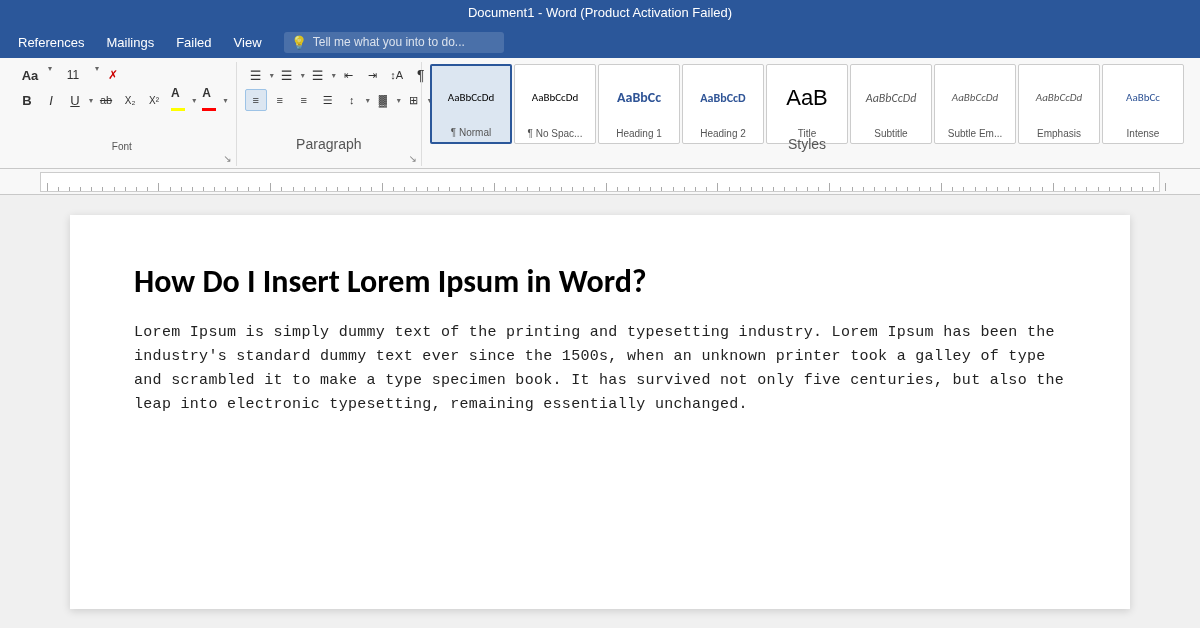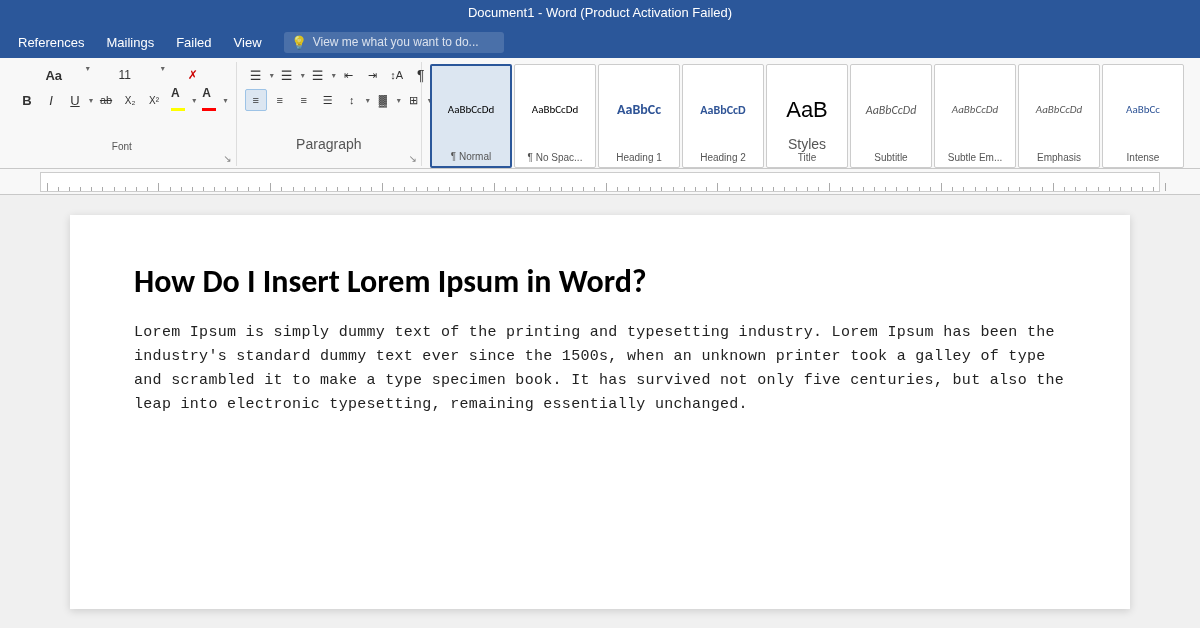--- a/index.html
+++ b/index.html
@@ -86,22 +86,21 @@
     .font-group-expand {
       position: absolute;
       bottom: 2px;
       right: 4px;
       font-size: 10px;
       color: #888;
     }
 
     .font-select-row {
       display: flex;
-      gap: 17px;
-      justify-content: center;
+      gap: 3px;
     }
     .font-format-row {
       display: flex;
       align-items: center;
       gap: 2px;
     }
 
     
     .paragraph-group {
       display: flex;
@@ -158,21 +157,21 @@
       align-items: stretch;
       gap: 2px;
       height: 80px;
     }
     .style-item {
       display: flex;
       flex-direction: column;
       align-items: center;
       justify-content: flex-end;
       width: 82px;
-      height: 104px;
+      height: 80px;
       border: 1px solid #ccc;
       background: white;
       cursor: pointer;
       padding: 4px;
       border-radius: 2px;
       position: relative;
       overflow: hidden;
     }
     .style-item.active {
       border: 2px solid #2b579a;
@@ -278,21 +277,21 @@
   <span>Document1 - Word (Product Activation Failed)</span>
 </div>
 
 <div class="menu-bar">
   <span class="menu-item">References</span>
   <span class="menu-item">Mailings</span>
   <span class="menu-item">Failed</span>
   <span class="menu-item">View</span>
   <div class="search-box">
     <span style="font-size:13px;">💡</span>
-    <span style="font-size:12px;">View me what you want to do...</span>
+    <span style="font-size:12px;">Tell me what you into to do...</span>
   </div>
 </div>
 
 <div class="ribbon">
   <div class="ribbon-content">
 
     <div class="font-group">
       <div class="font-select-row">
         <div class="ribbon-btn" style="width:28px;font-size:13px;font-weight:bold;">Aa</div>
         <span class="dropdown-arrow">▾</span>

